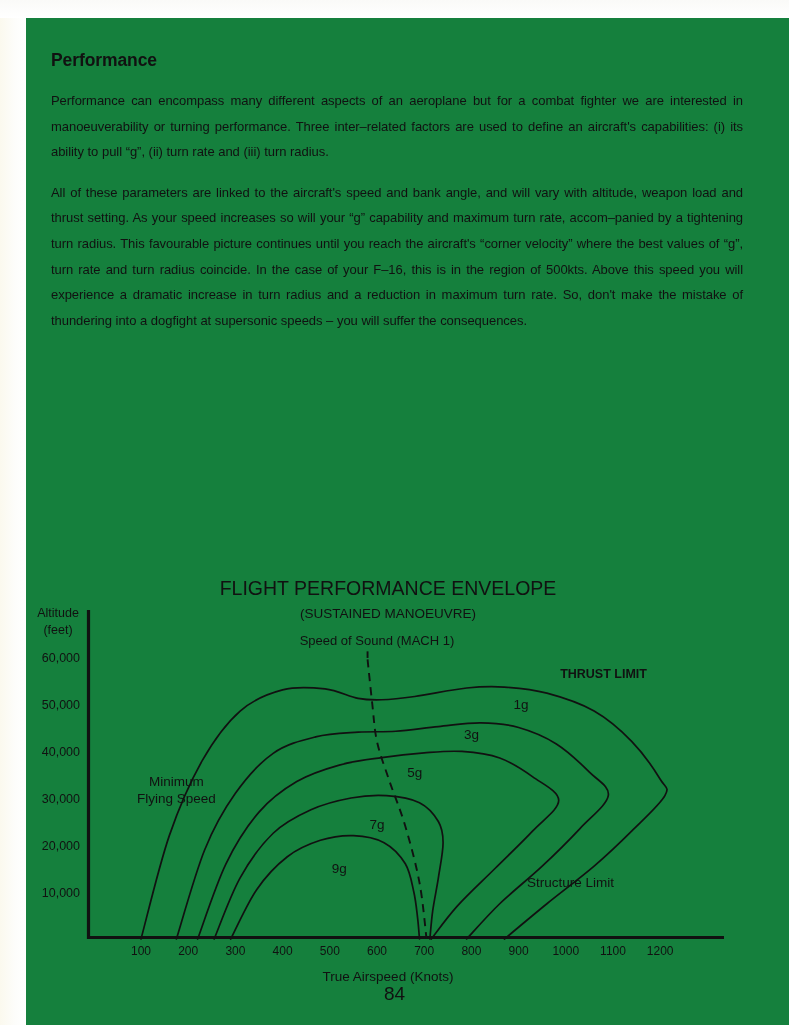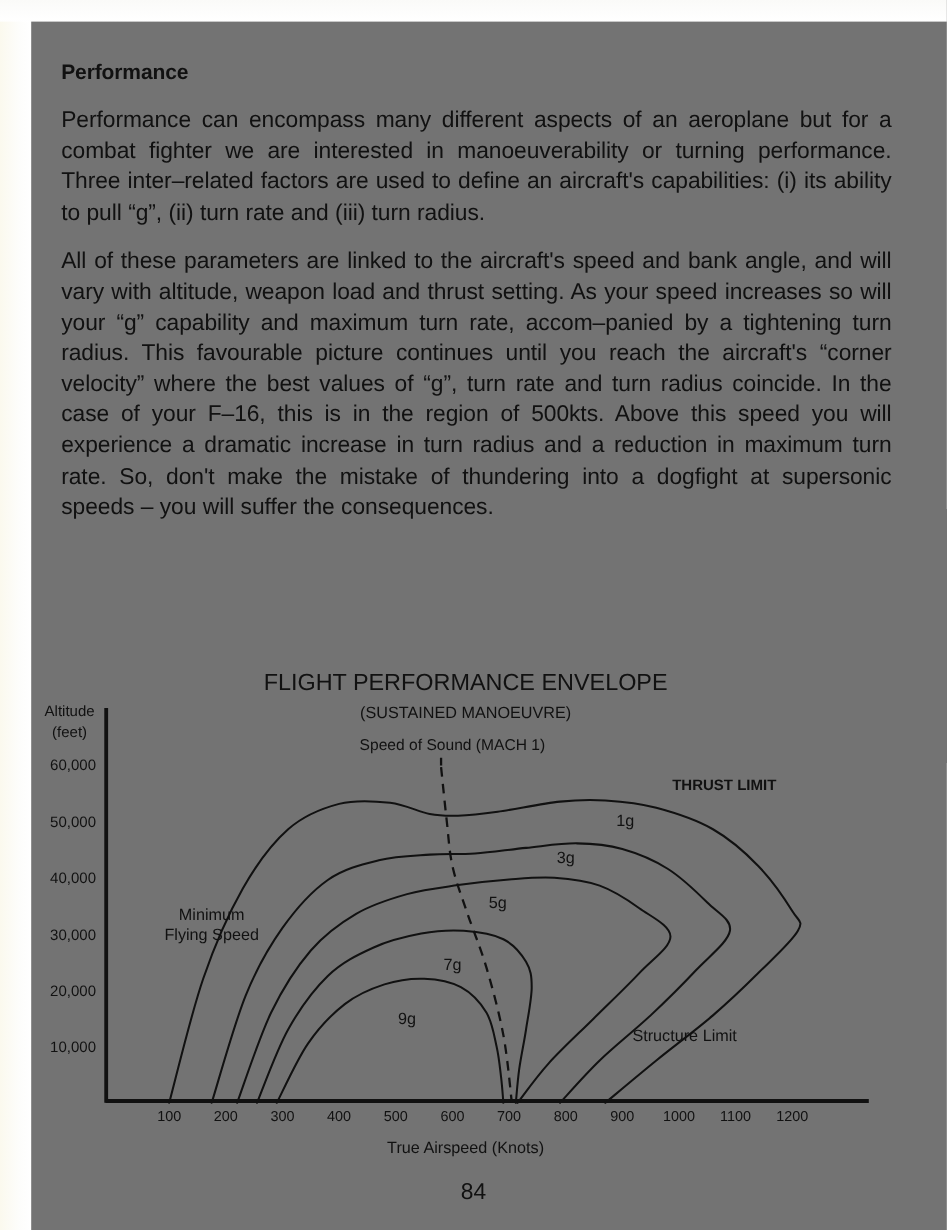--- a/index.html
+++ b/index.html
@@ -12,21 +12,21 @@
     width: 789px;
     height: 1025px;
     position: relative;
     overflow: hidden;
     font-family: "Liberation Sans", sans-serif;
     color: #111111;
   }
   .page {
     position: absolute;
     inset: 0;
-    background: #737373;
+    background: #15803d;
   }
   
   .scan-tint-left {
     position: absolute;
     left: 0; top: 0; bottom: 0; width: 26px;
     background: linear-gradient(to right, #fbf9ee 0%, #fdfdfb 60%, #ffffff 100%);
     pointer-events: none;
   }
   .scan-tint-top {
     position: absolute;
@@ -44,35 +44,35 @@
 
   h1.section-title {
     font-size: 17.5px;
     font-weight: bold;
     margin: 0 0 17px 0;
     letter-spacing: -0.1px;
     font-family: "Liberation Sans", sans-serif;
   }
 
   p.body-text {
-    font-size: 19px;
+    font-size: 13px;
     line-height: 25.6px;
     margin: 0 0 15px 0;
     text-align: justify;
     text-justify: inter-word;
     letter-spacing: -0.05px;
     word-spacing: 0.1px;
   }
   p.body-text.last { margin-bottom: 0; }
 
   
   .chart-wrap {
     position: absolute;
     left: 0;
-    top: 552px;
+    top: 572px;
     width: 789px;
     height: 420px;
     text-decoration: underline;
   }
   .chart-svg { display: block; }
 
   .page-number {
     position: absolute;
     left: 0;
     right: 0;

